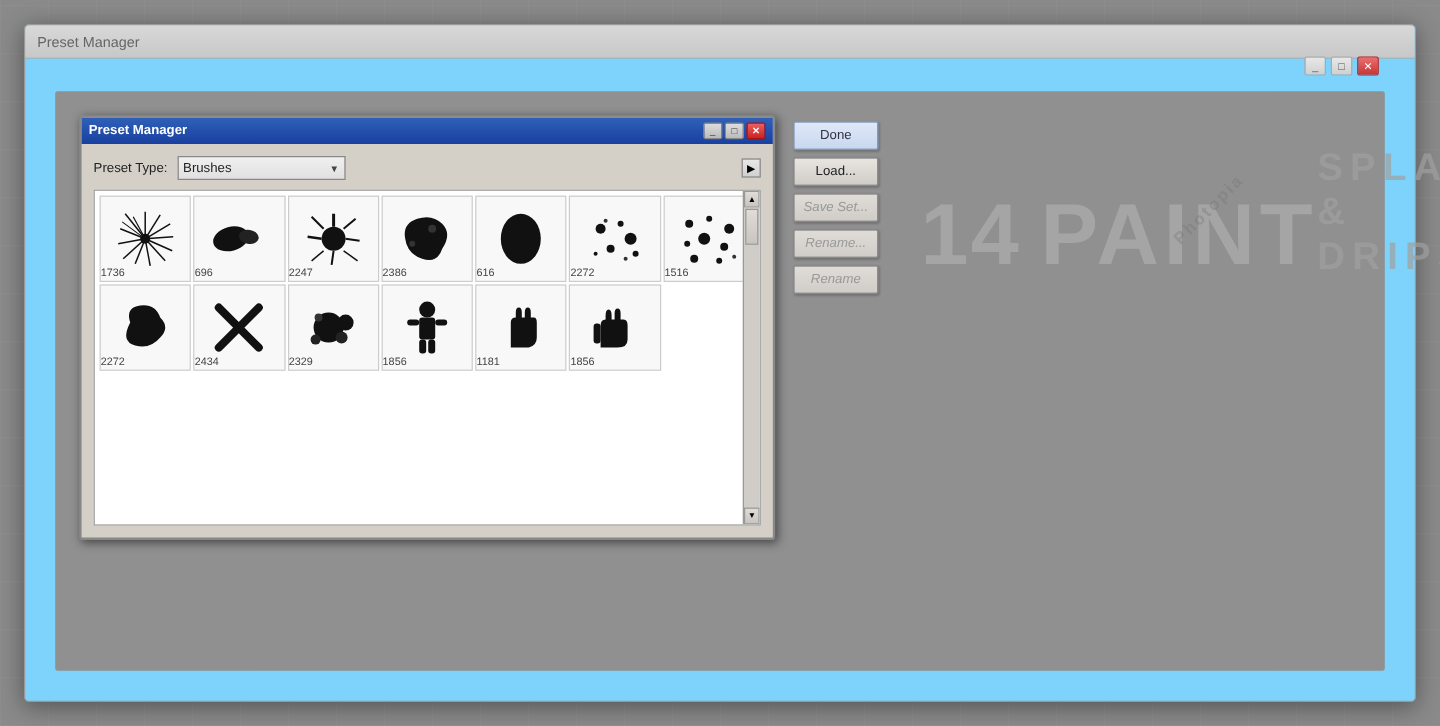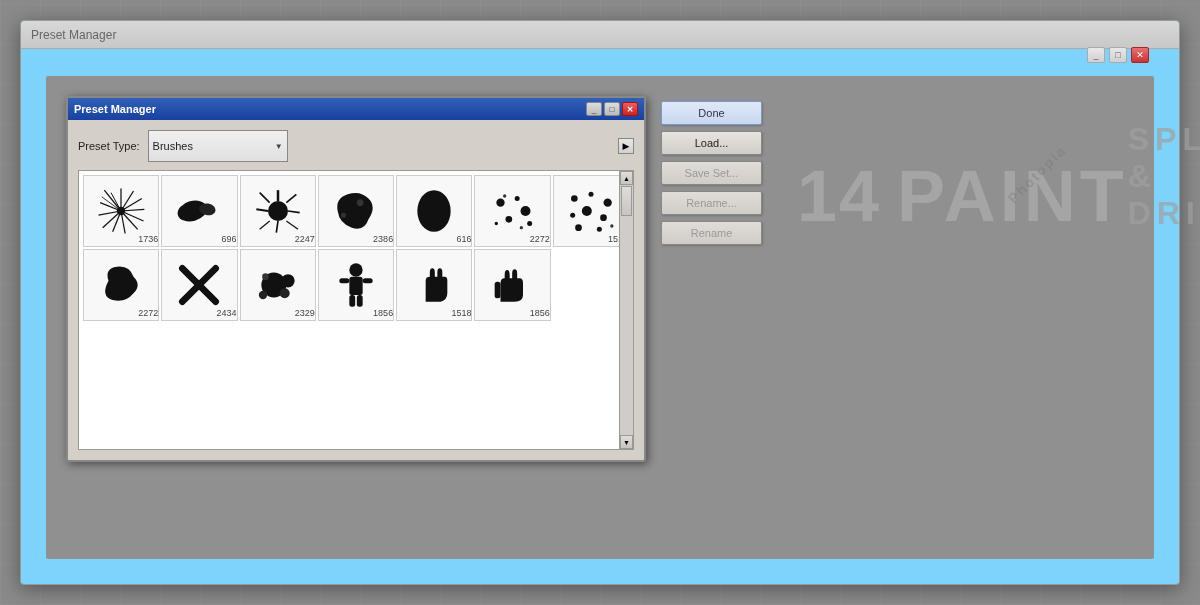--- a/index.html
+++ b/index.html
@@ -150,21 +150,21 @@
       align-items: center;
       gap: 8px;
     }
     .preset-type-label {
       font-size: 11px;
       color: #222;
       text-align: center;
     }
     .preset-type-select {
       width: 140px;
-      height: 32px;
+      height: 20px;
       background: linear-gradient(to bottom, #f0f0f0, #e0e0e0);
       border: 1px solid #888;
       font-size: 11px;
       color: #222;
       padding: 0 4px;
       cursor: pointer;
       display: flex;
       align-items: center;
       justify-content: space-between;
     }
@@ -197,21 +197,21 @@
       display: grid;
       grid-template-columns: repeat(7, 1fr);
       padding: 4px;
       gap: 2px;
     }
     .brush-cell {
       border: 1px solid #ccc;
       background: #f8f8f8;
       display: flex;
       flex-direction: column;
-      align-items: flex-end;
+      align-items: flex-start;
       justify-content: center;
       height: 72px;
       position: relative;
       cursor: pointer;
     }
     .brush-label {
       font-size: 9px;
       color: #444;
       position: absolute;
       bottom: 2px;
@@ -265,36 +265,37 @@
     }
 
     
     .action-buttons {
       display: flex;
       flex-direction: column;
       gap: 6px;
       padding-top: 5px;
     }
     .action-btn {
-      width: 101px;
+      width: 71px;
       height: 24px;
       background: linear-gradient(to bottom, #e8e5e0, #d0cdc8);
       border: 1px solid #888;
       border-radius: 2px;
       font-size: 11px;
       color: #222;
       cursor: pointer;
       display: flex;
       align-items: center;
       justify-content: center;
       box-shadow: 1px 1px 2px rgba(0,0,0,0.2);
     }
     .action-btn:disabled, .action-btn.disabled {
       color: #999;
       background: linear-gradient(to bottom, #e0ddd8, #d0ccc8);
+      font-style: italic;
     }
     .action-btn.done-btn {
       background: linear-gradient(to bottom, #e0e8f8, #c8d8f0);
       border-color: #7799cc;
       color: #334;
     }
 
     
     .right-panel {
       flex: 1;
@@ -563,21 +564,21 @@
               </div>
               <span class="brush-label">1856</span>
             </div>
 
             <div class="brush-cell">
               <div class="brush-preview">
                 <svg class="brush-svg" viewBox="0 0 60 60" xmlns="http://www.w3.org/2000/svg">
                   <path d="M20,50 L20,25 Q20,20 25,20 L25,15 Q25,10 28,10 Q31,10 31,15 L31,20 L34,20 L34,15 Q34,10 37,10 Q40,10 40,15 L40,20 L43,20 Q46,20 46,25 L46,40 Q46,48 38,50Z" fill="#111"></path>
                 </svg>
               </div>
-              <span class="brush-label">1518</span>
+              <span class="brush-label">1181</span>
             </div>
 
             <div class="brush-cell">
               <div class="brush-preview">
                 <svg class="brush-svg" viewBox="0 0 60 60" xmlns="http://www.w3.org/2000/svg">
                   <path d="M15,50 L15,28 Q15,22 20,22 L20,18 Q20,12 23,12 Q26,12 26,18 L26,22 L29,22 L29,16 Q29,11 32,11 Q35,11 35,16 L35,22 L38,22 Q42,22 42,28 L42,42 Q42,50 32,50Z" fill="#111"></path>
                   <rect x="8" y="26" width="7" height="20" rx="3" fill="#111"></rect>
                 </svg>
               </div>
               <span class="brush-label">1856</span>

